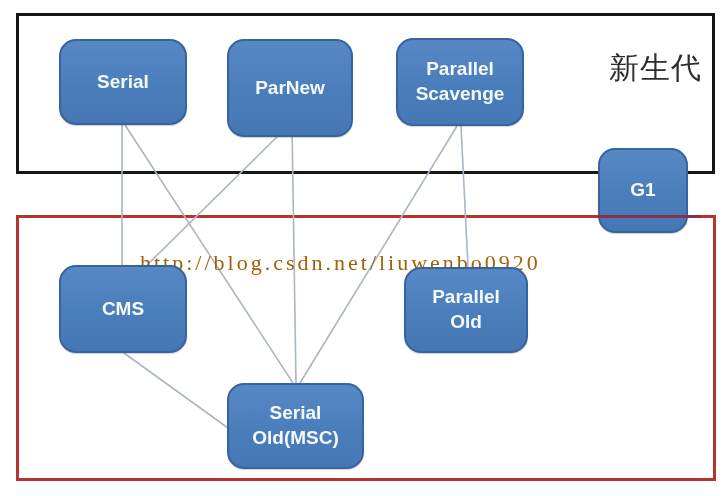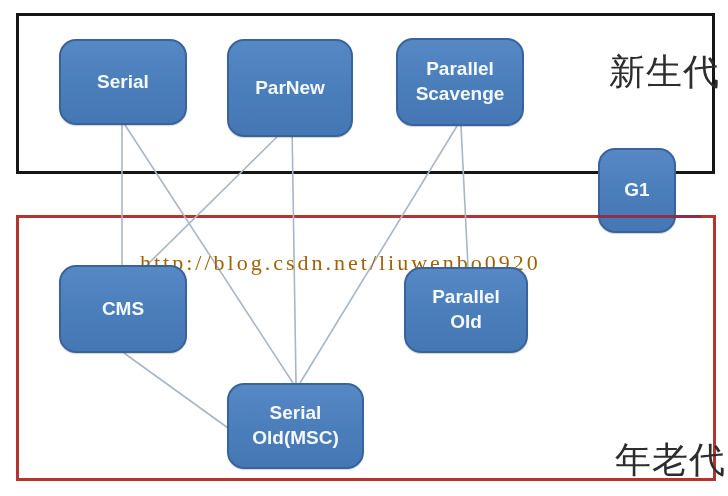--- a/index.html
+++ b/index.html
@@ -4,21 +4,21 @@
 <style>
   html,body{margin:0;padding:0;background:#ffffff;}
   #stage{
     position:relative;width:728px;height:496px;background:#ffffff;overflow:hidden;
     font-family:"Liberation Sans",sans-serif;
   }
   .region{position:absolute;box-sizing:border-box;background:transparent;z-index:1;}
   .region.young{left:16px;top:13px;width:699px;height:161px;border:3px solid #161616;}
   .region.old{left:16px;top:215px;width:700px;height:266px;border:3px solid #b5352e;}
   .region-label{
-    position:absolute;font-size:36px;color:#2d2d2d;z-index:3;
+    position:absolute;font-size:30px;color:#2d2d2d;z-index:3;
     font-family:Liberation Sans, sans-serif;letter-spacing:1px;white-space:nowrap;
   }
   .region-label.young{left:609px;top:48px;}
   .region-label.old{left:615px;top:436px;}
   #edges{position:absolute;left:0;top:0;width:728px;height:496px;z-index:2;}
   .watermark{
     position:absolute;left:140px;top:250px;z-index:3;white-space:nowrap;
     font-family:"Liberation Serif",serif;font-size:22px;letter-spacing:3px;color:#a16207;
   }
   .node{
@@ -28,21 +28,21 @@
     display:flex;align-items:center;justify-content:center;
     box-shadow:0 1px 1px rgba(0,0,0,0.18);
   }
   .node span{
     color:#f5f8fc;font-weight:bold;font-size:19px;line-height:1.3;
     text-align:center;white-space:pre-line;
   }
   .node.serial{left:59px;top:39px;width:128px;height:86px;}
   .node.parnew{left:227px;top:39px;width:126px;height:98px;}
   .node.pscav{left:396px;top:38px;width:128px;height:88px;}
-  .node.g1{left:598px;top:148px;width:78px;height:85px;}
+  .node.g1{left:598px;top:148px;width:90px;height:85px;}
   .node.cms{left:59px;top:265px;width:128px;height:88px;}
   .node.pold{left:404px;top:267px;width:124px;height:86px;}
   .node.sold{left:227px;top:383px;width:137px;height:86px;}
   .g1-redline{
     position:absolute;left:597px;top:215px;width:104px;height:3px;
     background:#8d2f4b;z-index:5;
   }
 </style>
 </head>
 <body>
@@ -58,21 +58,20 @@
       <line x1="289" y1="125" x2="147" y2="265" stroke="#a9b6c4" stroke-width="1.6"></line>
       <line x1="292" y1="125" x2="296" y2="383" stroke="#a9b6c4" stroke-width="1.6"></line>
       <line x1="457" y1="126" x2="300" y2="383" stroke="#a9b6c4" stroke-width="1.6"></line>
       <line x1="461" y1="126" x2="468" y2="267" stroke="#a9b6c4" stroke-width="1.6"></line>
       <line x1="124" y1="353" x2="228" y2="428" stroke="#a9b6c4" stroke-width="1.6"></line>
     </svg>
 
   <div class="watermark">http://blog.csdn.net/liuwenbo0920</div>
 
   <div class="region-label young">新生代</div>
-  <div class="region-label old">年老代</div>
 
   <div class="node serial">
     <span>Serial</span>
   </div>
   <div class="node parnew">
     <span>ParNew</span>
   </div>
   <div class="node pscav">
     <span>Parallel
 Scavenge</span>

